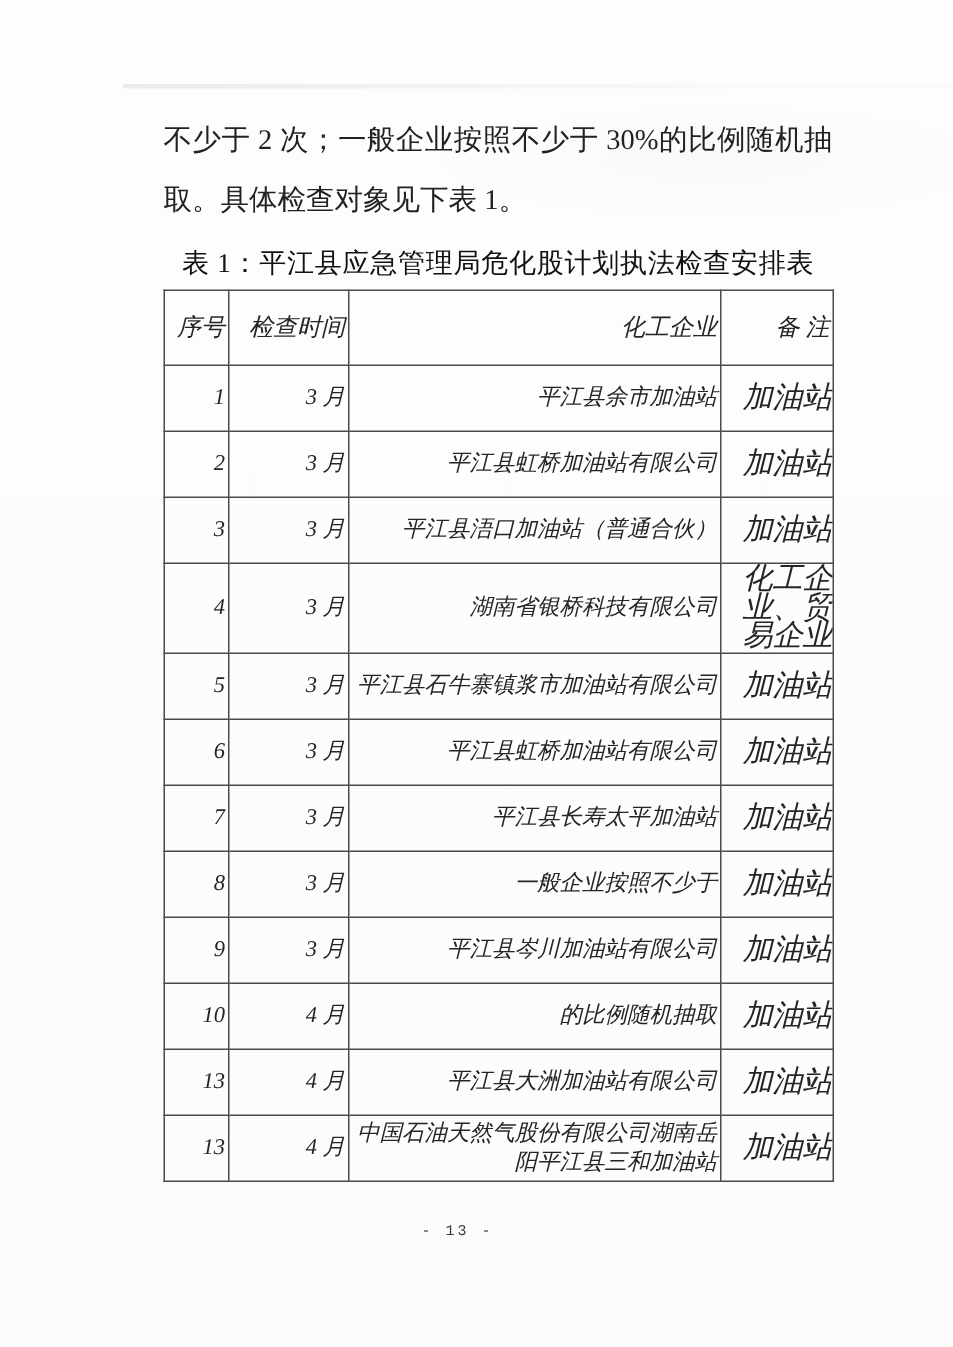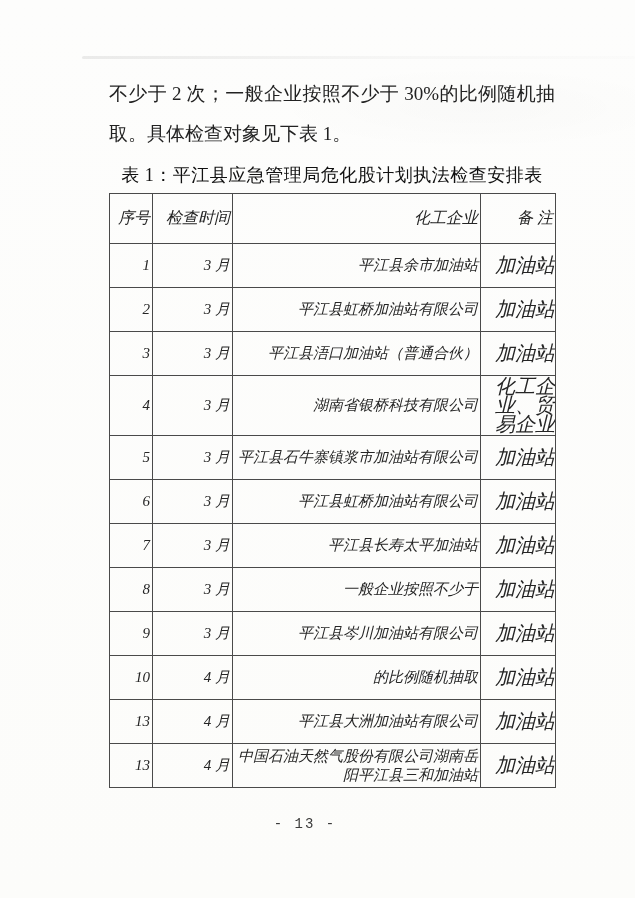--- a/index.html
+++ b/index.html
@@ -84,21 +84,21 @@
   col.c-index  { width: 43px; }
   col.c-time   { width: 80px; }
   col.c-name   { width: 248px; }
   col.c-remark { width: 75px; }
   .footer {
     position: absolute;
     top: 816px;
     left: 0;
     width: 610px;
     text-align: center;
-    font-size: 14px;
+    font-size: 10px;
     letter-spacing: 2px;
     color: #3a3a3a;
     font-family: "Liberation Mono", "DejaVu Sans Mono", monospace;
   }
 </style>
 </head>
 <body>
 
 <div class="page">
   <div class="scan-line"></div>

